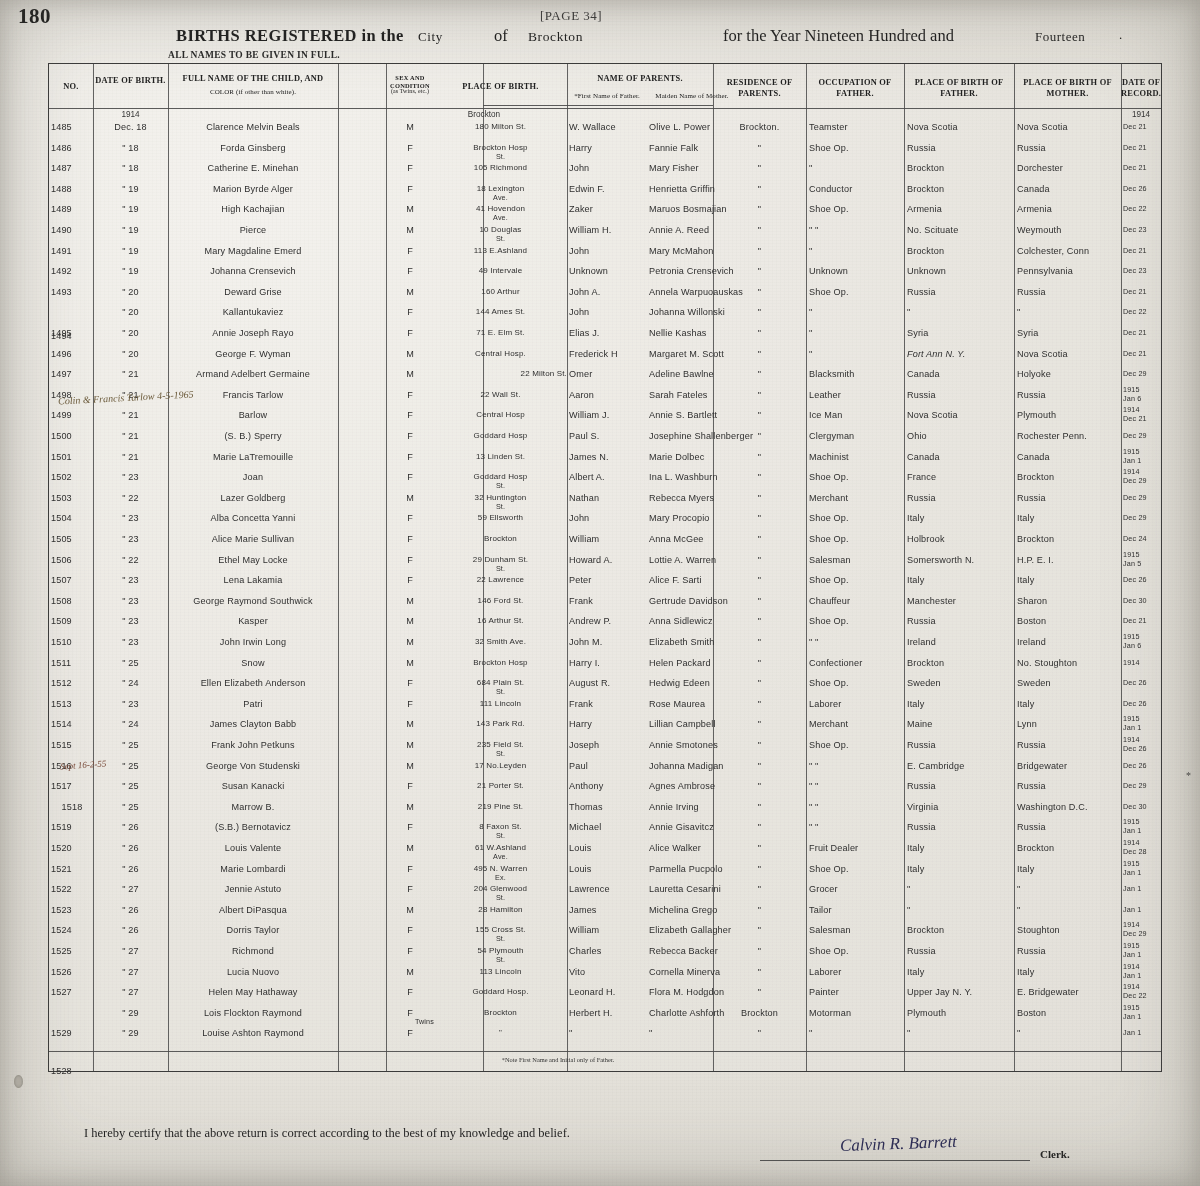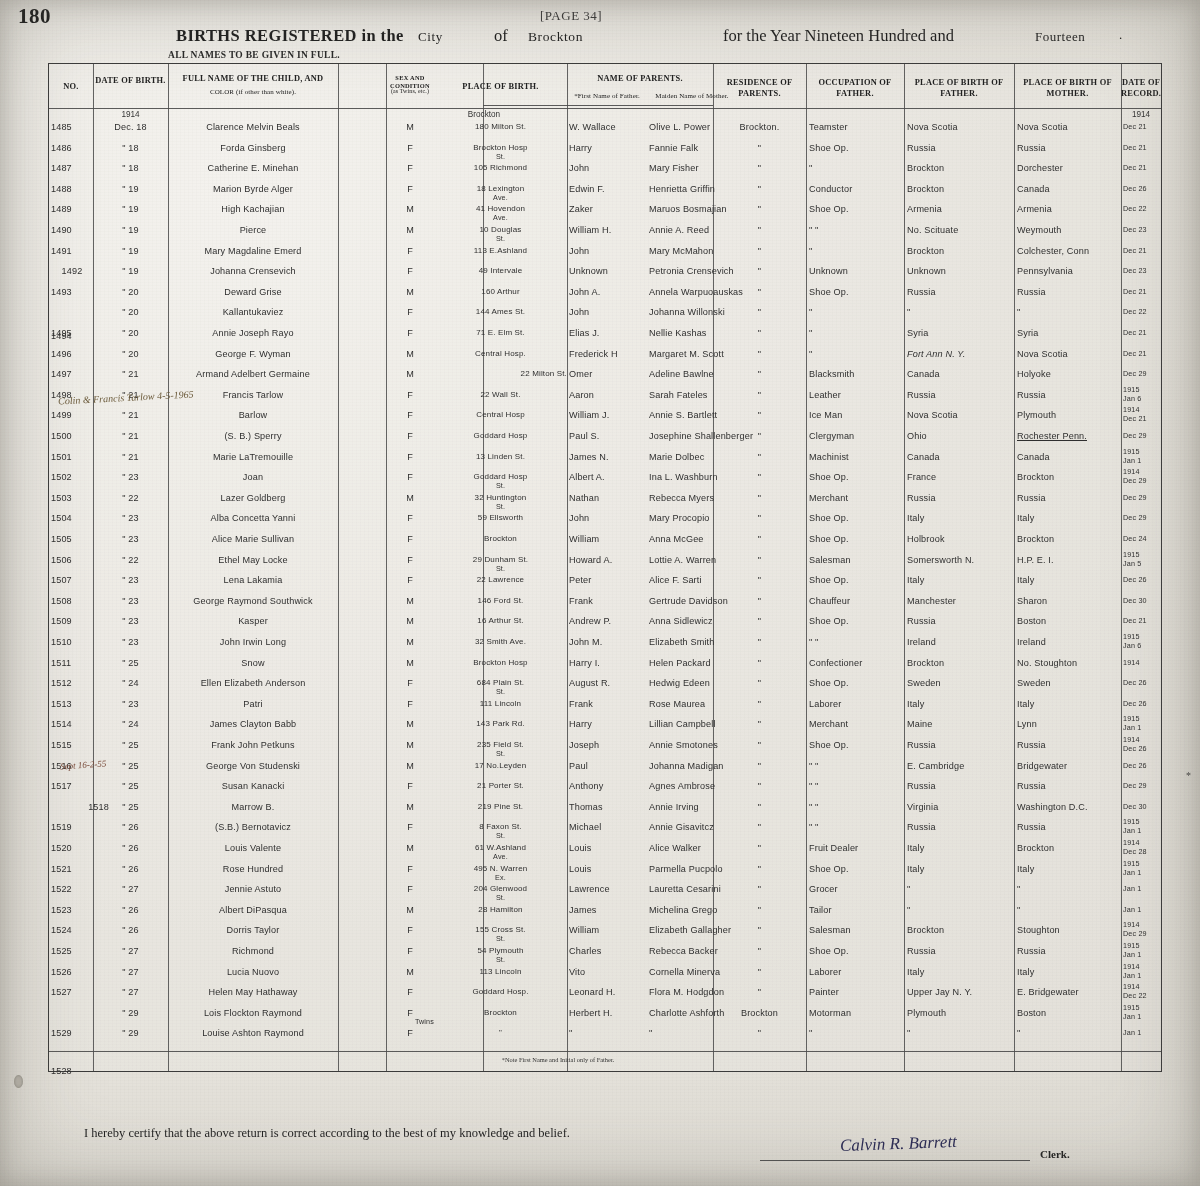--- a/index.html
+++ b/index.html
@@ -276,21 +276,21 @@
       <div class="rowtxt c-ctr" style="left: 119px; top: 181.6px; width: 170px; text-align: center;">Mary Magdaline Emerd</div>
       <div class="rowtxt c-ctr" style="left: 337px; top: 181.6px; width: 48px; text-align: center;">F</div>
       <div class="rowtxt c-ctr small" style="left: 385px; top: 181.6px; width: 133px; text-align: center;">113 E.Ashland</div>
       <div class="rowtxt" style="left: 520px; top: 181.6px; width: 78px; text-align: left;">John</div>
       <div class="rowtxt" style="left: 600px; top: 181.6px; width: 64px; text-align: left;">Mary McMahon</div>
       <div class="rowtxt c-ctr" style="left: 664px; top: 181.6px; width: 93px; text-align: center;">"</div>
       <div class="rowtxt" style="left: 760px; top: 181.6px; width: 95px; text-align: left;">"</div>
       <div class="rowtxt" style="left: 858px; top: 181.6px; width: 107px; text-align: left;">Brockton</div>
       <div class="rowtxt" style="left: 968px; top: 181.6px; width: 104px; text-align: left;">Colchester, Conn</div>
       <div class="rowtxt tiny" style="left: 1074px; top: 181.6px; width: 38px; text-align: left;">Dec 21</div>
-      <div class="rowtxt c-no" style="left: 2px; top: 202.2px; width: 42px; text-align: center;">1492</div>
+      <div class="rowtxt c-no" style="left: 2px; top: 202.2px; width: 42px; text-align: left;">1492</div>
       <div class="rowtxt c-ctr" style="left: 44px; top: 202.2px; width: 75px; text-align: center;">"   19</div>
       <div class="rowtxt c-ctr" style="left: 119px; top: 202.2px; width: 170px; text-align: center;">Johanna Crensevich</div>
       <div class="rowtxt c-ctr" style="left: 337px; top: 202.2px; width: 48px; text-align: center;">F</div>
       <div class="rowtxt c-ctr small" style="left: 385px; top: 202.2px; width: 133px; text-align: center;">49 Intervale</div>
       <div class="rowtxt" style="left: 520px; top: 202.2px; width: 78px; text-align: left;">Unknown</div>
       <div class="rowtxt" style="left: 600px; top: 202.2px; width: 64px; text-align: left;">Petronia Crensevich</div>
       <div class="rowtxt c-ctr" style="left: 664px; top: 202.2px; width: 93px; text-align: center;">"</div>
       <div class="rowtxt" style="left: 760px; top: 202.2px; width: 95px; text-align: left;">Unknown</div>
       <div class="rowtxt" style="left: 858px; top: 202.2px; width: 107px; text-align: left;">Unknown</div>
       <div class="rowtxt" style="left: 968px; top: 202.2px; width: 104px; text-align: left;">Pennsylvania</div>
@@ -388,21 +388,21 @@
       <div class="rowtxt c-no" style="left: 2px; top: 367px; width: 42px; text-align: left;">1500</div>
       <div class="rowtxt c-ctr" style="left: 44px; top: 367px; width: 75px; text-align: center;">"   21</div>
       <div class="rowtxt c-ctr" style="left: 119px; top: 367px; width: 170px; text-align: center;">(S. B.)  Sperry</div>
       <div class="rowtxt c-ctr" style="left: 337px; top: 367px; width: 48px; text-align: center;">F</div>
       <div class="rowtxt c-ctr small" style="left: 385px; top: 367px; width: 133px; text-align: center;">Goddard Hosp</div>
       <div class="rowtxt" style="left: 520px; top: 367px; width: 78px; text-align: left;">Paul S.</div>
       <div class="rowtxt" style="left: 600px; top: 367px; width: 64px; text-align: left;">Josephine Shallenberger</div>
       <div class="rowtxt c-ctr" style="left: 664px; top: 367px; width: 93px; text-align: center;">"</div>
       <div class="rowtxt" style="left: 760px; top: 367px; width: 95px; text-align: left;">Clergyman</div>
       <div class="rowtxt" style="left: 858px; top: 367px; width: 107px; text-align: left;">Ohio</div>
-      <div class="rowtxt" style="left: 968px; top: 367px; width: 104px; text-align: left; text-decoration: underline;">Rochester Penn.</div>
+      <div class="rowtxt" style="left: 968px; top: 367px; width: 104px; text-align: left;">Rochester Penn.</div>
       <div class="rowtxt tiny" style="left: 1074px; top: 367px; width: 38px; text-align: left;">Dec 29</div>
       <div class="rowtxt c-no" style="left: 2px; top: 387.6px; width: 42px; text-align: left;">1501</div>
       <div class="rowtxt c-ctr" style="left: 44px; top: 387.6px; width: 75px; text-align: center;">"   21</div>
       <div class="rowtxt c-ctr" style="left: 119px; top: 387.6px; width: 170px; text-align: center;">Marie LaTremouille</div>
       <div class="rowtxt c-ctr" style="left: 337px; top: 387.6px; width: 48px; text-align: center;">F</div>
       <div class="rowtxt c-ctr small" style="left: 385px; top: 387.6px; width: 133px; text-align: center;">13 Linden St.</div>
       <div class="rowtxt" style="left: 520px; top: 387.6px; width: 78px; text-align: left;">James N.</div>
       <div class="rowtxt" style="left: 600px; top: 387.6px; width: 64px; text-align: left;">Marie Dolbec</div>
       <div class="rowtxt c-ctr" style="left: 664px; top: 387.6px; width: 93px; text-align: center;">"</div>
       <div class="rowtxt" style="left: 760px; top: 387.6px; width: 95px; text-align: left;">Machinist</div>
@@ -617,21 +617,21 @@
       <div class="rowtxt c-ctr" style="left: 119px; top: 717.2px; width: 170px; text-align: center;">Susan Kanacki</div>
       <div class="rowtxt c-ctr" style="left: 337px; top: 717.2px; width: 48px; text-align: center;">F</div>
       <div class="rowtxt c-ctr small" style="left: 385px; top: 717.2px; width: 133px; text-align: center;">21 Porter St.</div>
       <div class="rowtxt" style="left: 520px; top: 717.2px; width: 78px; text-align: left;">Anthony</div>
       <div class="rowtxt" style="left: 600px; top: 717.2px; width: 64px; text-align: left;">Agnes Ambrose</div>
       <div class="rowtxt c-ctr" style="left: 664px; top: 717.2px; width: 93px; text-align: center;">"</div>
       <div class="rowtxt" style="left: 760px; top: 717.2px; width: 95px; text-align: left;">"   "</div>
       <div class="rowtxt" style="left: 858px; top: 717.2px; width: 107px; text-align: left;">Russia</div>
       <div class="rowtxt" style="left: 968px; top: 717.2px; width: 104px; text-align: left;">Russia</div>
       <div class="rowtxt tiny" style="left: 1074px; top: 717.2px; width: 38px; text-align: left;">Dec 29</div>
-      <div class="rowtxt c-no" style="left: 18px; top: 737.8px; width: 42px; text-align: right;">1518</div>
+      <div class="rowtxt c-no" style="left: 2px; top: 737.8px; width: 42px; text-align: center;">1518</div>
       <div class="rowtxt c-ctr" style="left: 44px; top: 737.8px; width: 75px; text-align: center;">"   25</div>
       <div class="rowtxt c-ctr" style="left: 119px; top: 737.8px; width: 170px; text-align: center;">Marrow      B.</div>
       <div class="rowtxt c-ctr" style="left: 337px; top: 737.8px; width: 48px; text-align: center;">M</div>
       <div class="rowtxt c-ctr small" style="left: 385px; top: 737.8px; width: 133px; text-align: center;">219 Pine St.</div>
       <div class="rowtxt" style="left: 520px; top: 737.8px; width: 78px; text-align: left;">Thomas</div>
       <div class="rowtxt" style="left: 600px; top: 737.8px; width: 64px; text-align: left;">Annie Irving</div>
       <div class="rowtxt c-ctr" style="left: 664px; top: 737.8px; width: 93px; text-align: center;">"</div>
       <div class="rowtxt" style="left: 760px; top: 737.8px; width: 95px; text-align: left;">"   "</div>
       <div class="rowtxt" style="left: 858px; top: 737.8px; width: 107px; text-align: left;">Virginia</div>
       <div class="rowtxt" style="left: 968px; top: 737.8px; width: 104px; text-align: left;">Washington D.C.</div>
@@ -663,21 +663,21 @@
       <div class="rowtxt" style="left: 760px; top: 779px; width: 95px; text-align: left;">Fruit Dealer</div>
       <div class="rowtxt" style="left: 858px; top: 779px; width: 107px; text-align: left;">Italy</div>
       <div class="rowtxt" style="left: 968px; top: 779px; width: 104px; text-align: left;">Brockton</div>
       <div class="rowtxt tiny" style="left: 1074px; top: 774px; width: 38px; text-align: left; line-height: 9px;">
         <div>1914</div>
         <div>Dec 28</div>
       </div>
       <div class="rowtxt c-ctr tiny" style="left: 385px; top: 788px; width: 133px; text-align: center;">Ave.</div>
       <div class="rowtxt c-no" style="left: 2px; top: 799.6px; width: 42px; text-align: left;">1521</div>
       <div class="rowtxt c-ctr" style="left: 44px; top: 799.6px; width: 75px; text-align: center;">"   26</div>
-      <div class="rowtxt c-ctr" style="left: 119px; top: 799.6px; width: 170px; text-align: center;">Rose Hundred</div>
+      <div class="rowtxt c-ctr" style="left: 119px; top: 799.6px; width: 170px; text-align: center;">Marie Lombardi</div>
       <div class="rowtxt c-ctr" style="left: 337px; top: 799.6px; width: 48px; text-align: center;">F</div>
       <div class="rowtxt c-ctr small" style="left: 385px; top: 799.6px; width: 133px; text-align: center;">495 N. Warren</div>
       <div class="rowtxt" style="left: 520px; top: 799.6px; width: 78px; text-align: left;">Louis</div>
       <div class="rowtxt" style="left: 600px; top: 799.6px; width: 64px; text-align: left;">Parmella Pucpolo</div>
       <div class="rowtxt c-ctr" style="left: 664px; top: 799.6px; width: 93px; text-align: center;">"</div>
       <div class="rowtxt" style="left: 760px; top: 799.6px; width: 95px; text-align: left;">Shoe Op.</div>
       <div class="rowtxt" style="left: 858px; top: 799.6px; width: 107px; text-align: left;">Italy</div>
       <div class="rowtxt" style="left: 968px; top: 799.6px; width: 104px; text-align: left;">Italy</div>
       <div class="rowtxt tiny" style="left: 1074px; top: 794.6px; width: 38px; text-align: left; line-height: 9px;">
         <div>1915</div>

